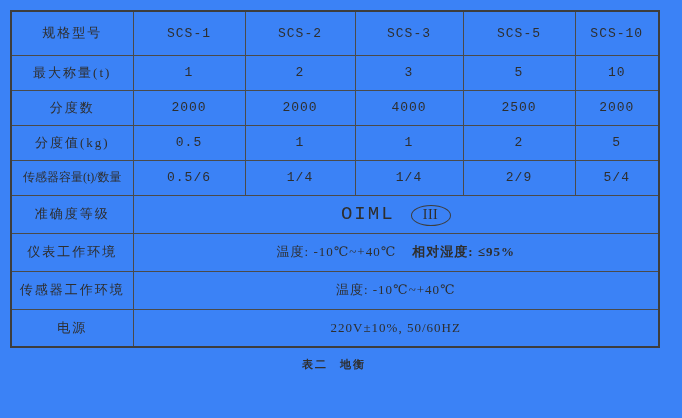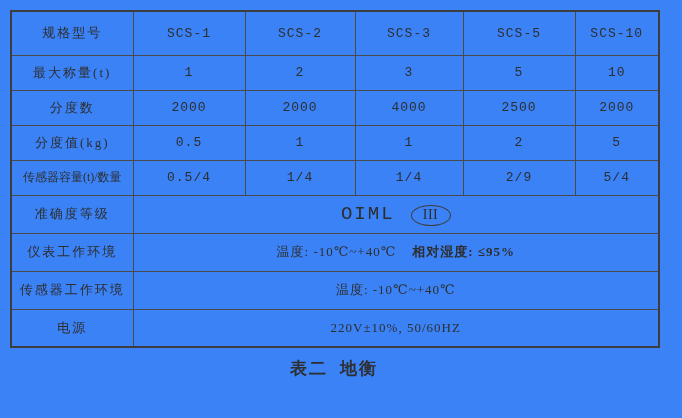--- a/index.html
+++ b/index.html
@@ -69,21 +69,21 @@
     font-weight: normal;
     letter-spacing: 0.5px;
     font-family: "Liberation Serif", "DejaVu Serif", serif;
   }
   .env-seg + .env-seg { margin-left: 16px; font-weight: bold; }
   .caption {
     width: 648px;
     margin: 9px 0 0 10px;
     text-align: center;
     font-weight: bold;
-    font-size: 17px;
+    font-size: 11px;
     letter-spacing: 2px;
   }
   .caption .cap-title { margin-left: 12px; }
 </style>
 </head>
 <body>
 
 <div class="sheet">
 
   <table class="spec">
@@ -129,21 +129,21 @@
         <td class="label-cell">分度值(kg)</td>
         <td class="value-cell">0.5</td>
         <td class="value-cell">1</td>
         <td class="value-cell">1</td>
         <td class="value-cell">2</td>
         <td class="value-cell">5</td>
       </tr>
 
       <tr class="r-spec">
         <td class="label-cell tight">传感器容量(t)/数量</td>
-        <td class="value-cell">0.5/4</td>
+        <td class="value-cell">0.5/6</td>
         <td class="value-cell">1/4</td>
         <td class="value-cell">1/4</td>
         <td class="value-cell">2/9</td>
         <td class="value-cell">5/4</td>
       </tr>
 
       <tr class="r-merge">
         <td class="label-cell">准确度等级</td>
         <td class="merge-cell" colspan="5">
           <span class="oiml-text">OIML</span><span class="class-badge">III</span>

